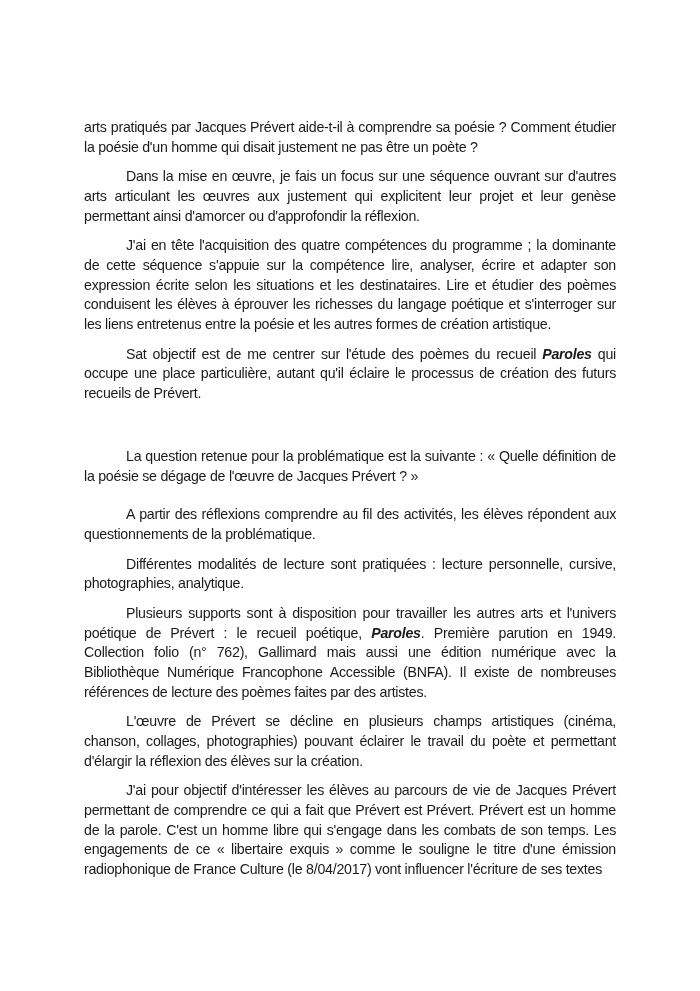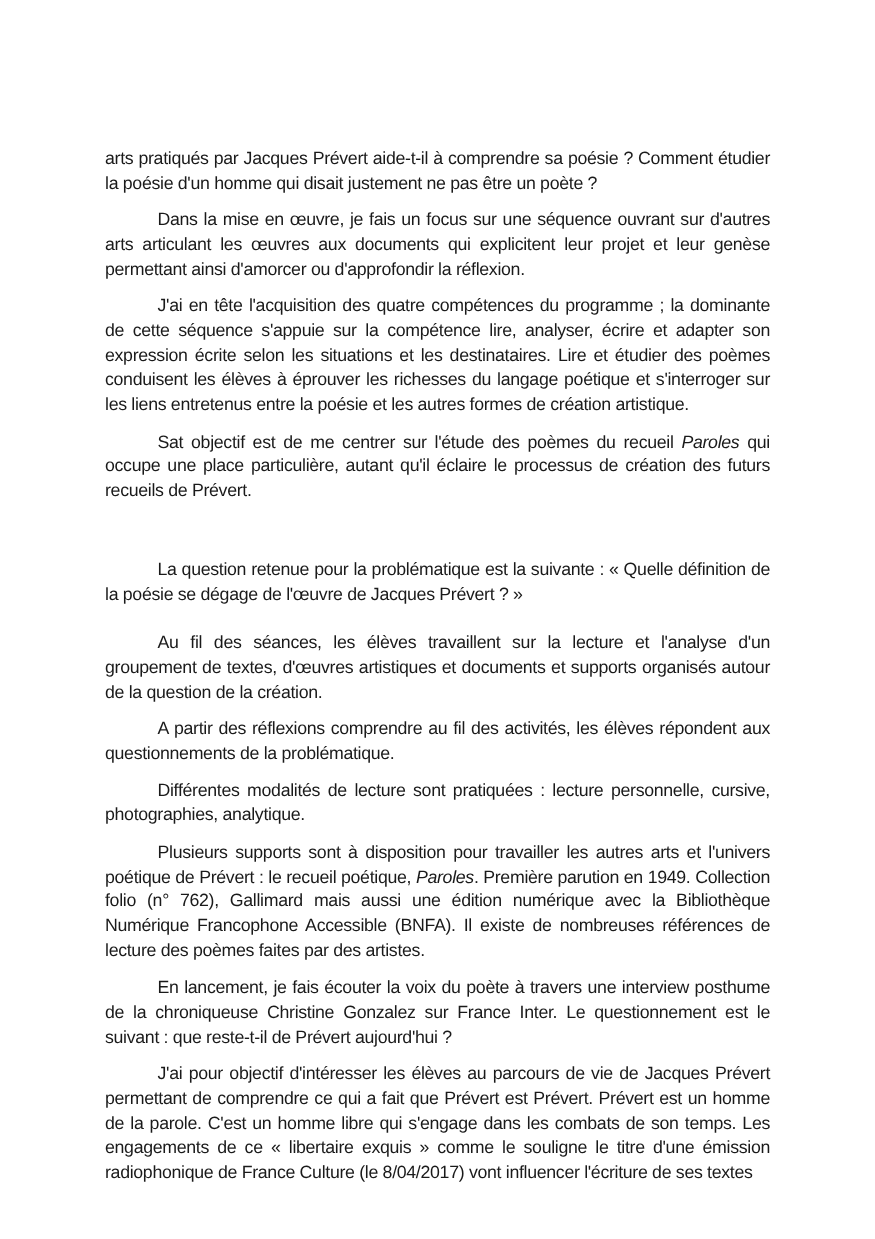--- a/index.html
+++ b/index.html
@@ -33,42 +33,42 @@
     .para.no-indent {
       text-indent: 0;
       margin-top: 36px;
     }
     .para.extra-gap {
       margin-bottom: 19px;
       margin-top: 44px;
     }
     .it {
       font-style: italic;
+      font-weight: bold;
     }
   </style>
 </head>
 <body>
 
 <div class="page">
   <p class="para no-indent">arts pratiqués par Jacques Prévert aide-t-il à comprendre sa poésie ? Comment étudier la poésie d'un homme qui disait justement ne pas être un poète ?</p>
 
-  <p class="para">Dans la mise en œuvre, je fais un focus sur une séquence ouvrant sur d'autres arts articulant les œuvres aux documents qui explicitent leur projet et leur genèse permettant ainsi d'amorcer ou d'approfondir la réflexion.</p>
+  <p class="para">Dans la mise en œuvre, je fais un focus sur une séquence ouvrant sur d'autres arts articulant les œuvres aux justement qui explicitent leur projet et leur genèse permettant ainsi d'amorcer ou d'approfondir la réflexion.</p>
 
   <p class="para">J'ai en tête l'acquisition des quatre compétences du programme ; la dominante de cette séquence s'appuie sur la compétence lire, analyser, écrire et adapter son expression écrite selon les situations et les destinataires. Lire et étudier des poèmes conduisent les élèves à éprouver les richesses du langage poétique et s'interroger sur les liens entretenus entre la poésie et les autres formes de création artistique.</p>
 
   <p class="para"><span>Sat objectif est de me centrer sur l'étude des poèmes du recueil </span><span class="it">Paroles</span><span> qui occupe une place particulière, autant qu'il éclaire le processus de création des futurs recueils de Prévert.</span></p>
 
 
   <p class="para extra-gap">La question retenue pour la problématique est la suivante : « Quelle définition de la poésie se dégage de l'œuvre de Jacques Prévert ? »</p>
 
-  <p class="para">Au fil des séances, les élèves travaillent sur la lecture et l'analyse d'un groupement de textes, d'œuvres artistiques et documents et supports organisés autour de la question de la création.</p>
 
   <p class="para">A partir des réflexions comprendre au fil des activités, les élèves répondent aux questionnements de la problématique.</p>
 
   <p class="para">Différentes modalités de lecture sont pratiquées : lecture personnelle, cursive, photographies, analytique.</p>
 
   <p class="para"><span>Plusieurs supports sont à disposition pour travailler les autres arts et l'univers poétique de Prévert : le recueil poétique, </span><span class="it">Paroles</span><span>. Première parution en 1949. Collection folio (n° 762), Gallimard mais aussi une édition numérique avec la Bibliothèque Numérique Francophone Accessible (BNFA). Il existe de nombreuses références de lecture des poèmes faites par des artistes.</span></p>
 
+  <p class="para">L'œuvre de Prévert se décline en plusieurs champs artistiques (cinéma, chanson, collages, photographies) pouvant éclairer le travail du poète et permettant d'élargir la réflexion des élèves sur la création.</p>
 
-  <p class="para">En lancement, je fais écouter la voix du poète à travers une interview posthume de la chroniqueuse Christine Gonzalez sur France Inter. Le questionnement est le suivant : que reste-t-il de Prévert aujourd'hui ?</p>
 
   <p class="para">J'ai pour objectif d'intéresser les élèves au parcours de vie de Jacques Prévert permettant de comprendre ce qui a fait que Prévert est Prévert. Prévert est un homme de la parole. C'est un homme libre qui s'engage dans les combats de son temps. Les engagements de ce « libertaire exquis » comme le souligne le titre d'une émission radiophonique de France Culture (le 8/04/2017) vont influencer l'écriture de ses textes</p>
 </div>
 
 </body></html>

